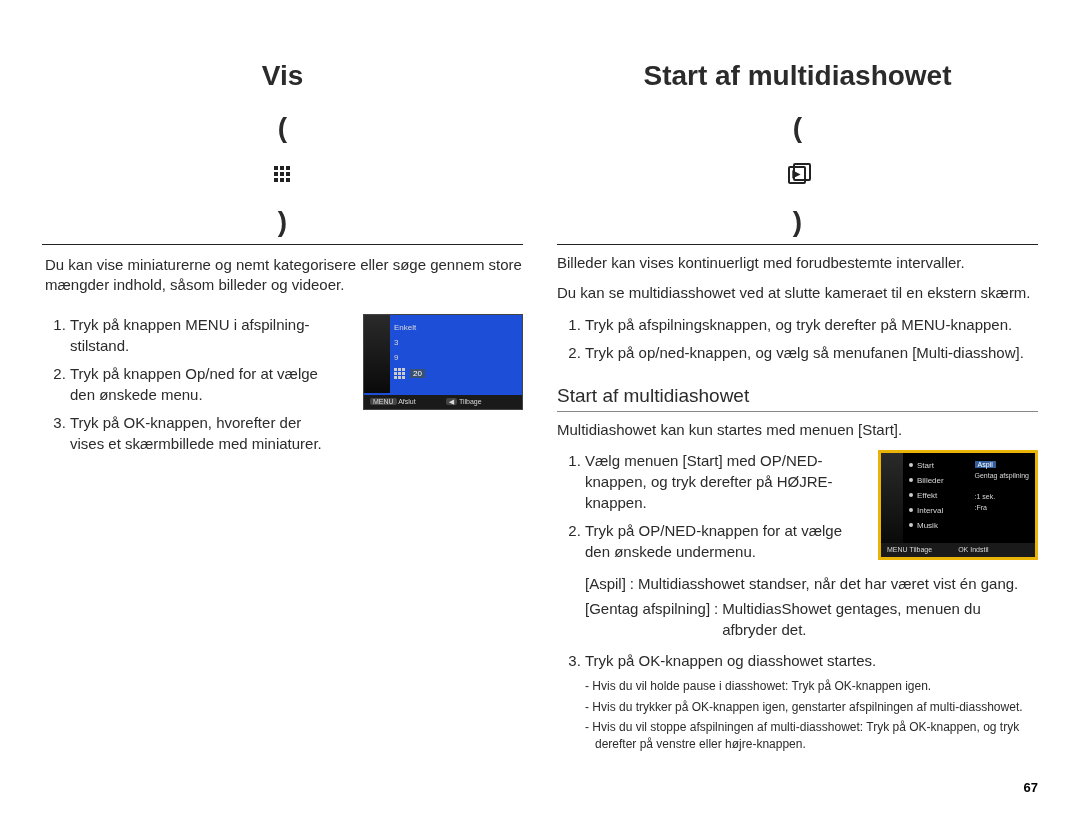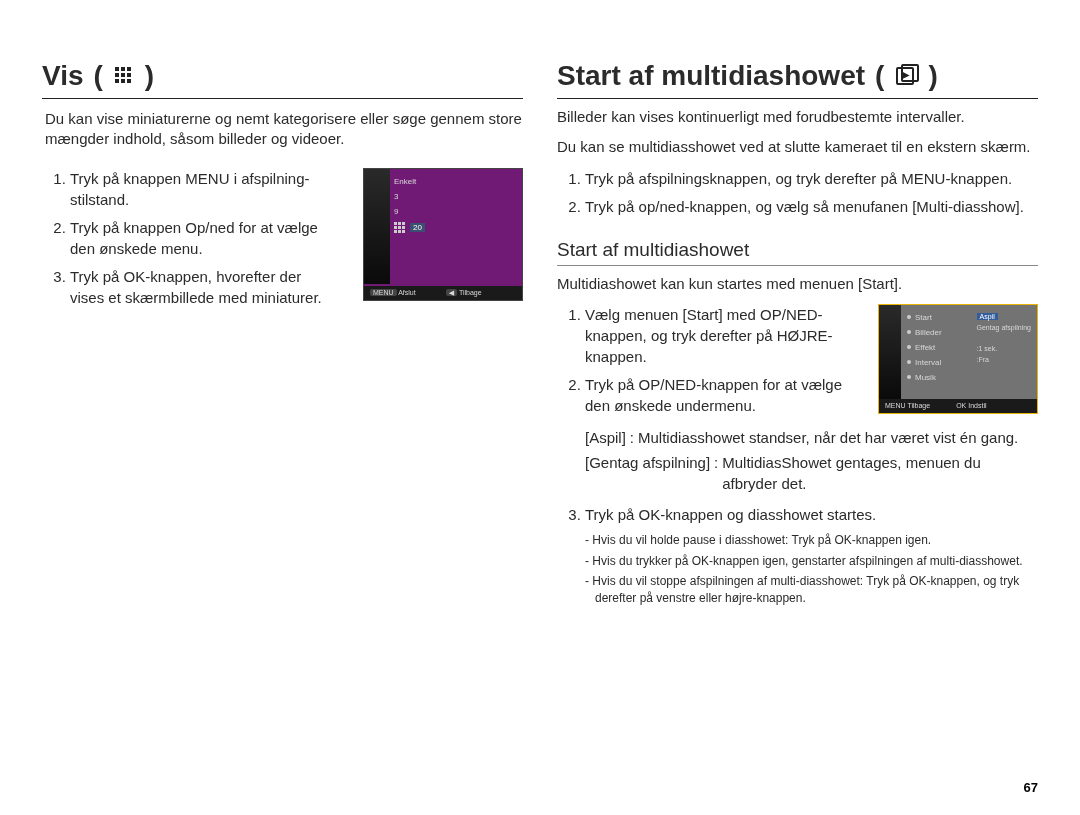--- a/index.html
+++ b/index.html
@@ -24,21 +24,22 @@
     min-width: 0;
   }
   h1 {
     font-size: 28px;
     font-weight: 700;
     margin: 0 0 2px 0;
     border-bottom: 1.5px solid #222;
     padding-bottom: 6px;
     display: flex;
     align-items: center;
-    gap: 10px;
+    gap: 20px;
+    flex-direction: column;
   }
   h1 .paren { font-weight: 700; }
   h2 {
     font-size: 19px;
     font-weight: 400;
     margin: 22px 0 4px 0;
     border-bottom: 1px solid #888;
     padding-bottom: 4px;
   }
   p.intro {
@@ -70,22 +71,22 @@
   .twocol ol { flex: 1; }
   .defrow { display:flex; margin-left: 28px; font-size:15px; line-height:1.4; margin-top:4px;}
   .defrow .term { flex: 0 0 auto; }
   .defrow .sep  { padding: 0 4px; }
   .defrow .desc { flex: 1; }
   .bullets { margin: 6px 0 0 28px; font-size:12px; line-height:1.4;}
   .bullets div { text-indent: -10px; padding-left: 10px; margin-bottom:4px;}
   
   .display {
     width: 160px;
-    height: 133px;
-    background: #701a75;
+    height: 96px;
+    background: #1d4ed8;
     color: #d8d8d8;
     border: 1px solid #444;
     font-size: 8px;
     position: relative;
     padding: 6px 6px 0 6px;
     box-sizing: border-box;
     overflow: hidden;
   }
   .display .leftbar {
     position: absolute;
@@ -124,23 +125,23 @@
       linear-gradient(#ccc,#ccc);
     background-size: 3px 3px;
     background-position: 0 0, 4px 0, 8px 0, 0 4px, 4px 4px, 8px 4px, 0 8px, 4px 8px, 8px 8px;
     background-repeat: no-repeat;
     display:inline-block;
   }
   .display .hl { background:#3b5070; color:#fff; padding:0 3px;}
   .display2 {
     width: 160px;
     height: 110px;
-    background: #737373;
+    background: #000000;
     color: #d8d8d8;
-    border: 1px solid #eab308;
+    border: 3px solid #eab308;
     font-size: 8px;
     position: relative;
     box-sizing: border-box;
     overflow: hidden;
   }
   .display2 .leftbar {
     position:absolute; left:0; top:0; bottom:14px; width:22px;
     background: linear-gradient(180deg,#2a2a2a,#0a0a0a);
   }
   .display2 .menucol {

